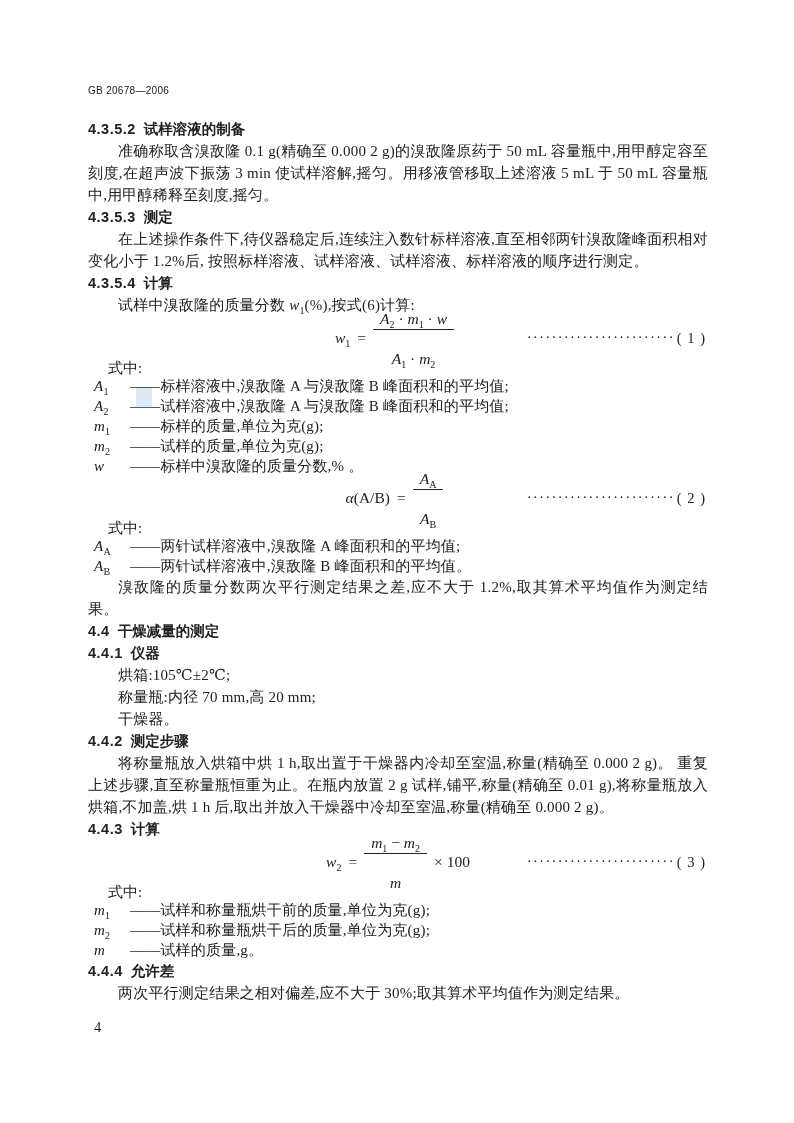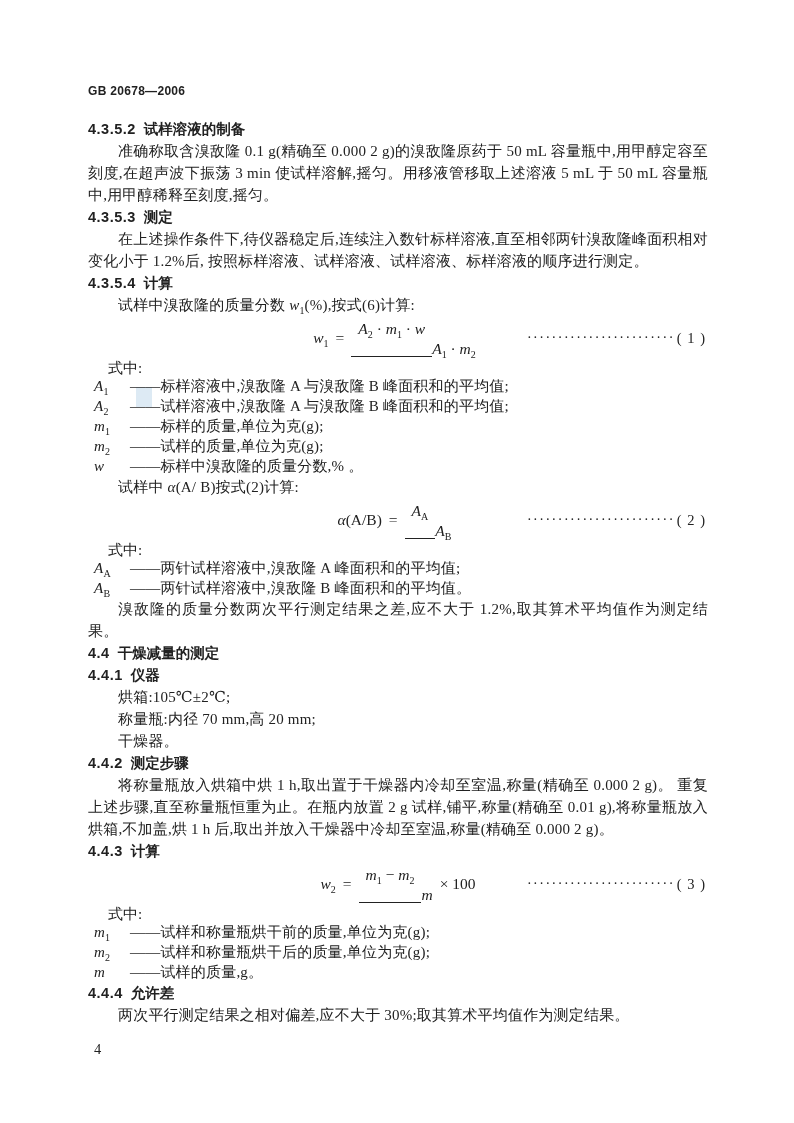--- a/index.html
+++ b/index.html
@@ -4,21 +4,21 @@
 <style>
   html,body{margin:0;padding:0;}
   body{
     width:794px;height:1123px;background:#ffffff;position:relative;overflow:hidden;
     font-family:"Liberation Serif","DejaVu Serif",serif;
     color:#212121;font-size:15px;line-height:22px;
   }
   .page{position:absolute;left:88px;top:80px;width:620px;}
   .doc-header{
     font-family:"Liberation Sans","DejaVu Sans",sans-serif;
-    font-weight:700;font-size:12px;letter-spacing:.3px;line-height:22px;
+    font-weight:400;font-size:10px;letter-spacing:.3px;line-height:22px;
   }
   .sec-h{
     font-family:"Liberation Sans","DejaVu Sans",sans-serif;
     font-weight:700;font-size:14.5px;line-height:22px;margin:0;
   }
   .sec-h .sec-num{margin-right:8px;letter-spacing:.5px;}
   .sec-h.first{margin-top:16px;}
   .para{text-align:justify;text-indent:2em;letter-spacing:.2px;margin:0;}
   .indent-line{padding-left:2em;letter-spacing:.2px;}
   .shizhong{line-height:16px;padding-left:20px;}
@@ -26,21 +26,21 @@
   .def-var{min-width:36px;white-space:nowrap;}
   .def-text{flex:1;}
   .equip{padding-left:2em;letter-spacing:.2px;}
   .var{font-style:italic;}
   sub{font-size:10px;line-height:0;}
   .formula-row{
     position:relative;height:44px;display:flex;align-items:center;justify-content:center;
     font-size:15.5px;
   }
   .f-group{display:flex;align-items:center;gap:7px;line-height:normal;}
-  .frac{display:inline-flex;flex-direction:row;}
+  .frac{display:inline-flex;flex-direction:column;align-items:center;}
   .frac-num{padding:0 7px 2px;border-bottom:1.3px solid #222;line-height:17px;}
   .frac-den{padding-top:20px;line-height:17px;}
   .f-suffix{white-space:nowrap;}
   .f-leader{
     position:absolute;right:2px;top:50%;transform:translateY(-50%);
     display:flex;align-items:center;font-size:14px;color:#222;
   }
   .f-dots{letter-spacing:1.5px;}
   .f-label{margin-left:2px;letter-spacing:1px;font-size:14.5px;}
   .page-number{margin-top:12px;margin-left:6px;font-size:14.5px;}
@@ -105,21 +105,20 @@
   </div>
   <div class="def-line">
     <span class="def-var"><span class="var">m</span><sub>2</sub></span>
     <span class="def-text"><span>——试样的质量,单位为克(g);</span></span>
   </div>
   <div class="def-line">
     <span class="def-var"><span class="var">w</span></span>
     <span class="def-text"><span>——标样中溴敌隆的质量分数,% 。</span></span>
   </div>
 
-  <div class="indent-line"><span>试样中 </span><span class="var">α</span><span>(A/ B)按式(2)计算:</span></div>
 
   <div class="formula-row">
     <div class="f-group">
       <span class="f-lhs"><span class="var">α</span><span>(A/B)</span></span>
       <span class="f-eq">=</span>
       <span class="frac">
         <span class="frac-num"><span class="var">A</span><sub>A</sub></span>
         <span class="frac-den"><span class="var">A</span><sub>B</sub></span>
       </span>
       <span class="f-suffix"></span>

